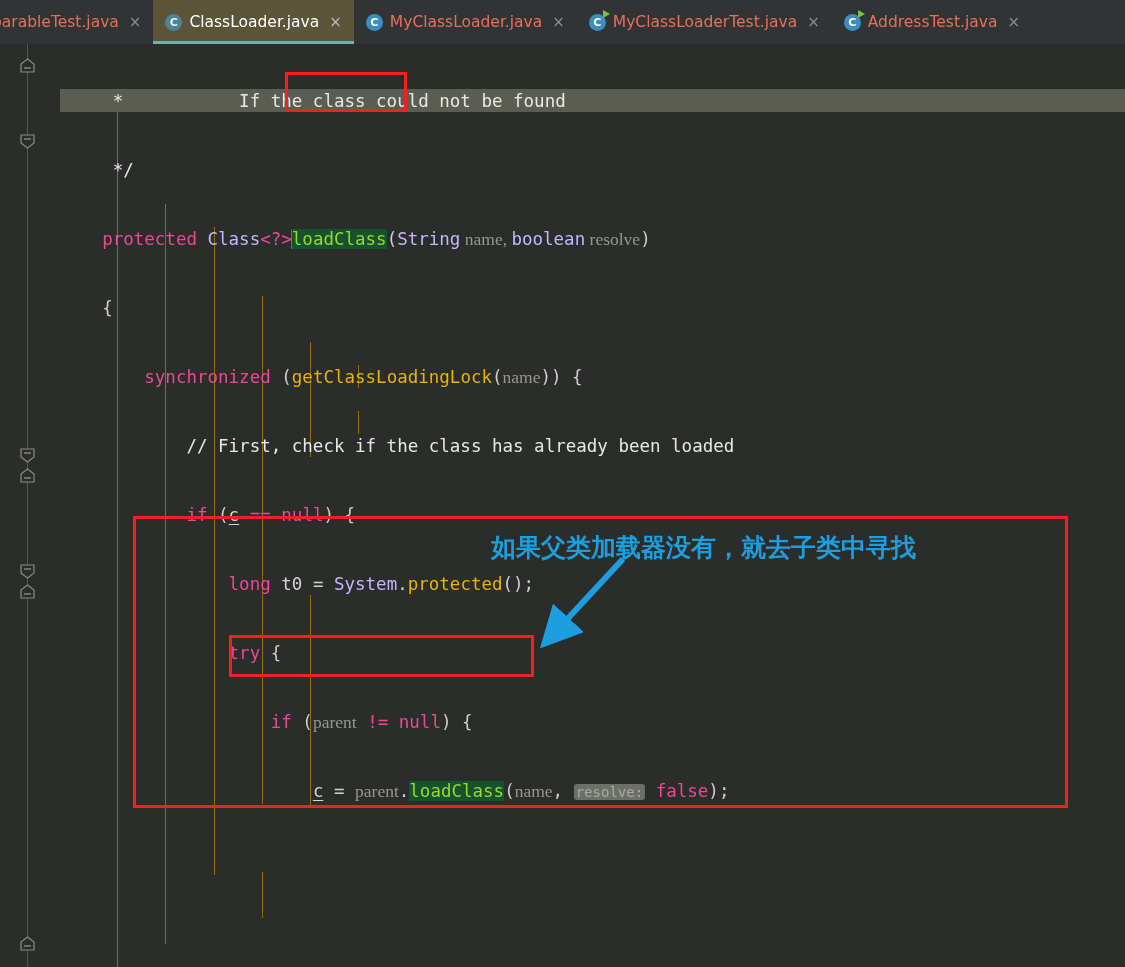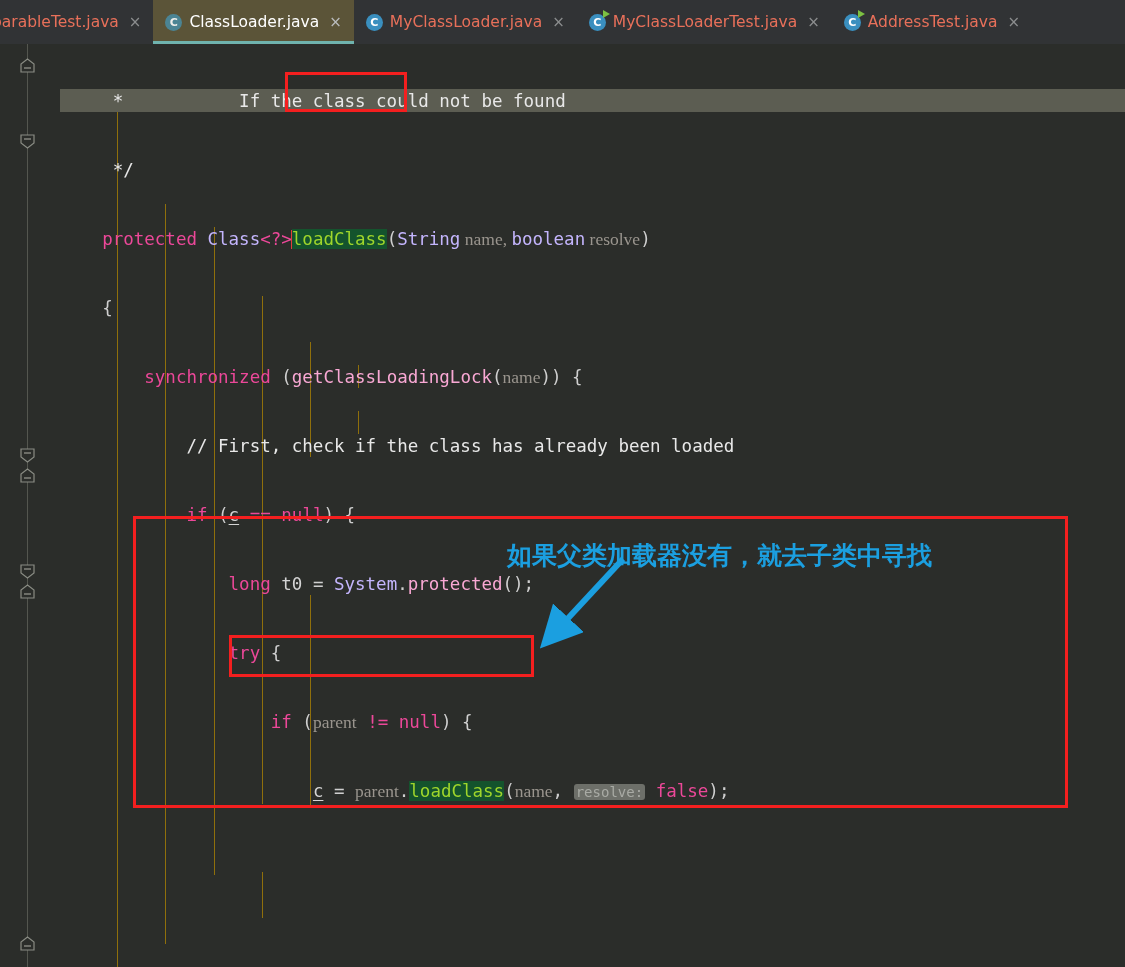--- a/index.html
+++ b/index.html
@@ -104,21 +104,21 @@
     font-size: 17.5px;
     line-height: 23px;
     white-space: pre;
     color: #d4d4d4;
   }
   .code .ln { display: block; height: 23px; }
 
   
   .kw   { color: #ec4899; }
   .typ  { color: #c4b5fd; }
-  .fn   { color: #f9a8d4; }
+  .fn   { color: #eab308; }
   .par  { color: #9a958e; font-family: Liberation Serif, serif; }
   .cmt  { color: #e8e8e8; }
   .pn   { color: #cfcfcf; }
   .var  { color: #d4d4d4; text-decoration: underline; text-underline-offset: 3px; }
   .fld  { color: #d4d4d4; }
   .sel  { background: #14532d; color: #9fd62b; }
   .hint {
     background: #6d6f69; color: #a9aba5;
     border-radius: 3px; padding: 0 2px;
     font-size: 14px;
@@ -287,21 +287,21 @@
     
   </div>
 </div>
 
 <div class="redbox" style="left:285px; top:72px; width:116px; height:34px;"></div>
 
 <div class="redbox" style="left:133px; top:516px; width:929px; height:286px;"></div>
 
 <div class="redbox" style="left:229px; top:635px; width:299px; height:36px;"></div>
 
-<div class="cn-note" style="left:507px; top:531px;margin-top:8px;">如果父类加载器没有，就去子类中寻找</div>
+<div class="cn-note" style="left:491px; top:531px;">如果父类加载器没有，就去子类中寻找</div>
 
 <svg class="arrow" style="left:520px; top:552px;" width="120" height="110" viewBox="0 0 120 110">
   <defs>
     <marker id="ah" markerWidth="7" markerHeight="7" refX="5.5" refY="3.5" orient="auto">
       <polygon points="0 0, 7 3.5, 0 7" fill="#1b9fe0"></polygon>
     </marker>
   </defs>
   <line x1="103" y1="7" x2="26" y2="90" stroke="#1b9fe0" stroke-width="6" marker-end="url(#ah)"></line>
 </svg>
 

